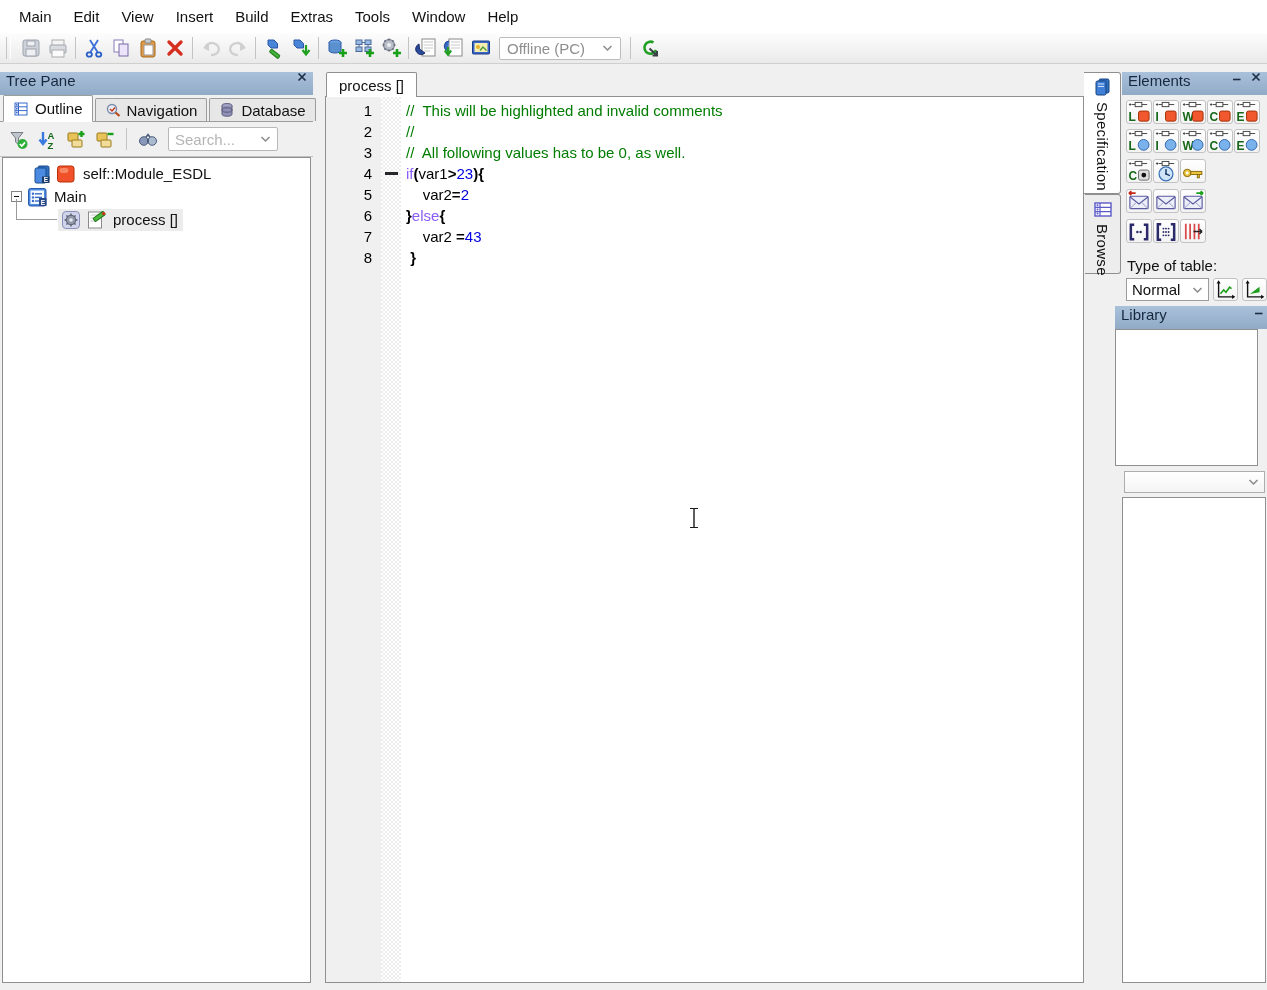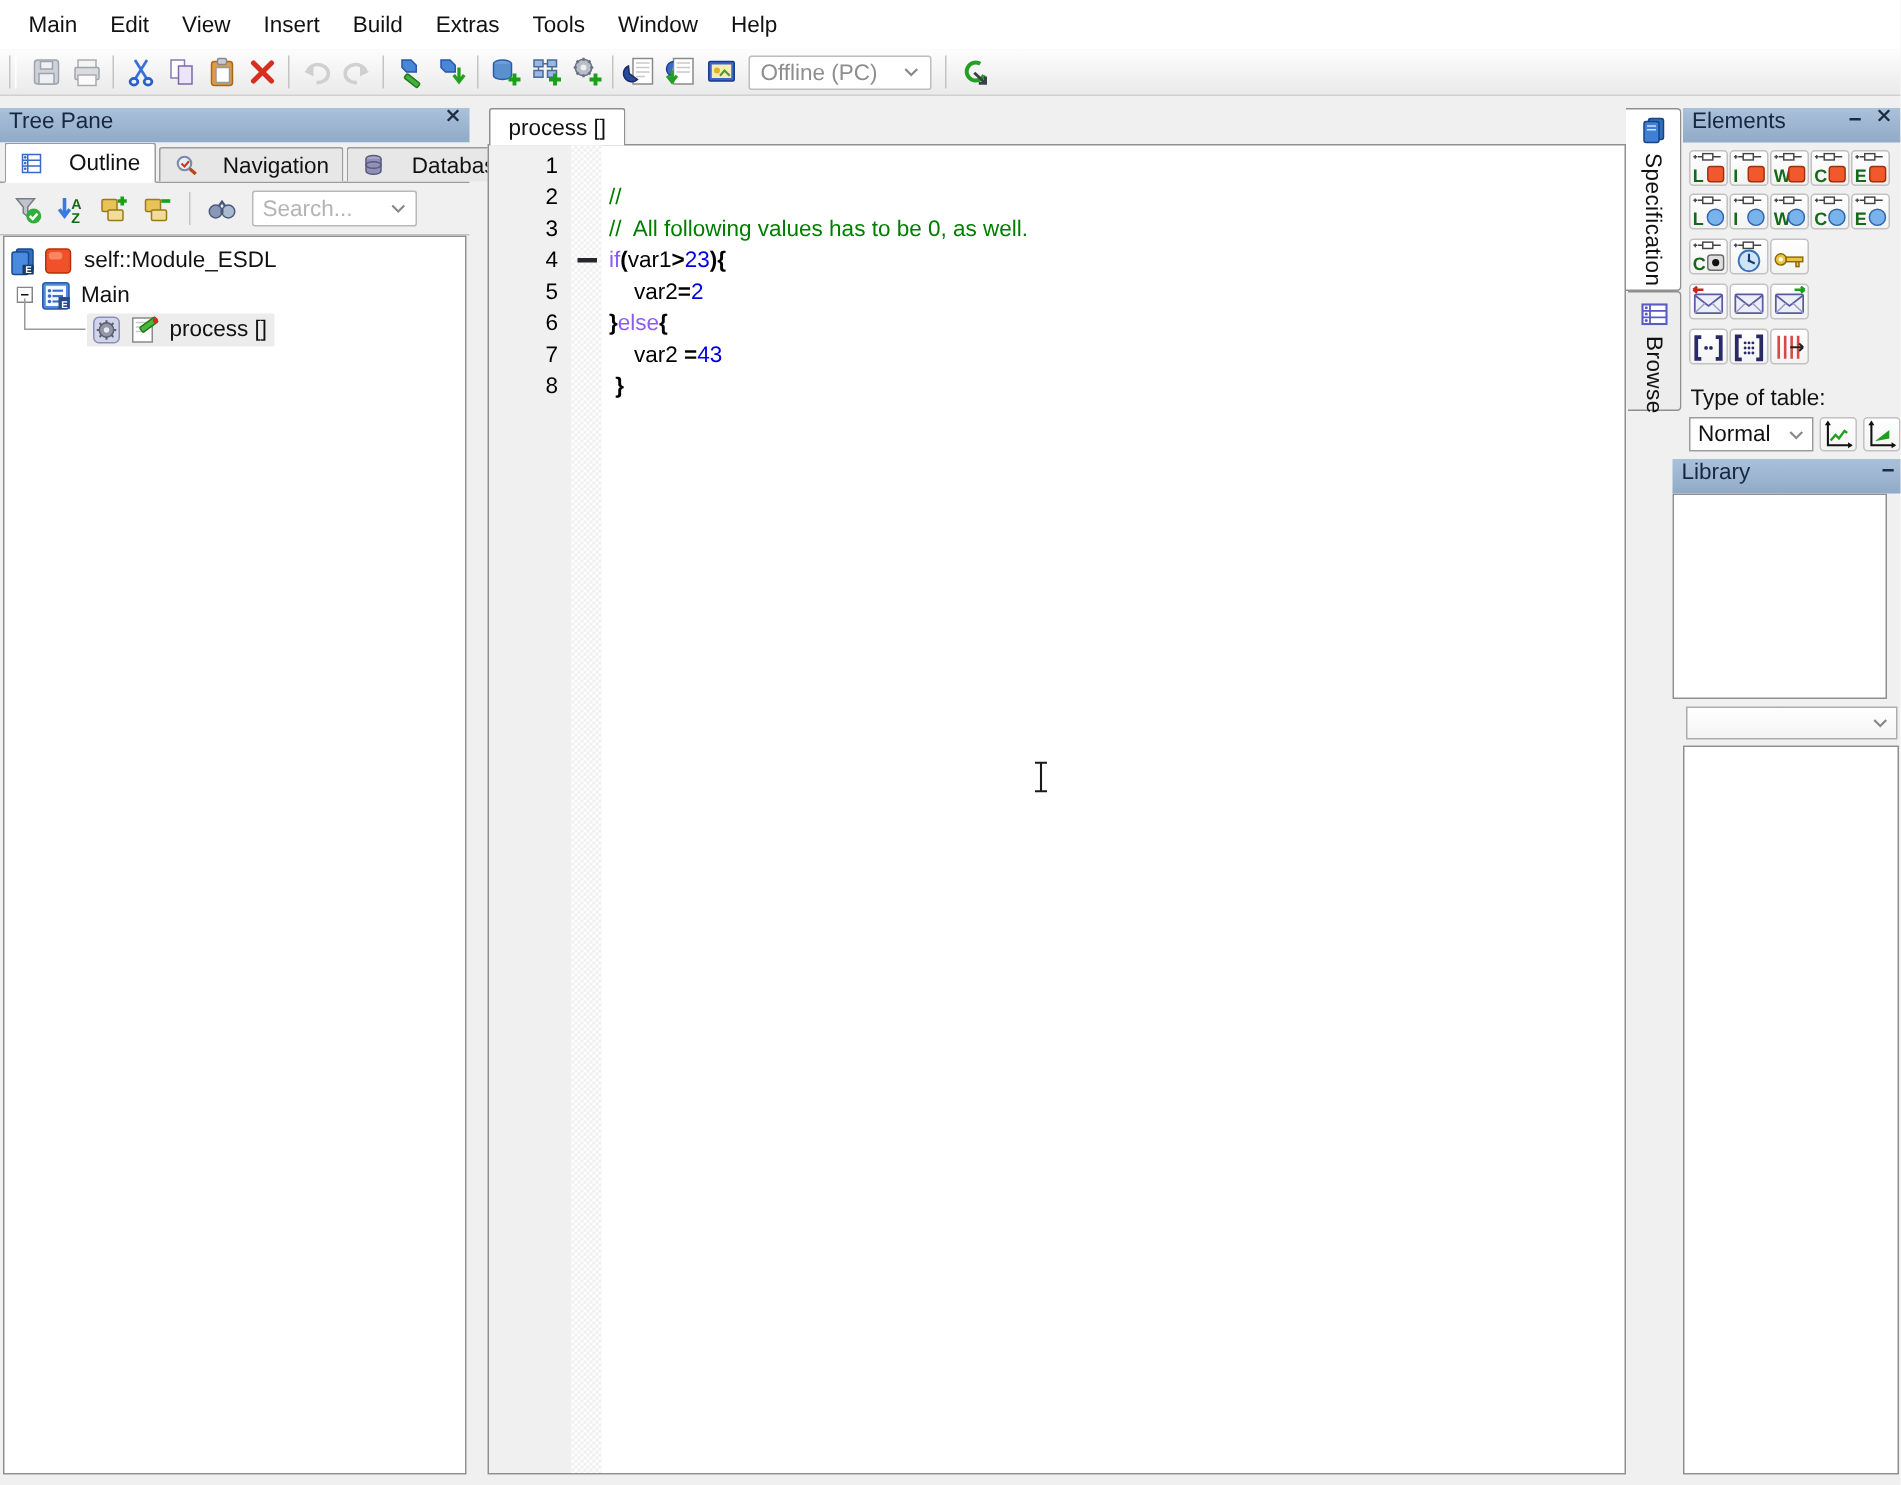--- a/index.html
+++ b/index.html
@@ -27,21 +27,21 @@
   
   .panel-header{height:23px;background:linear-gradient(#aac1da,#90aac7);display:flex;align-items:flex-start;
                 justify-content:space-between;padding:0 6px;font-size:15px;color:#16283e}
   .win-btns{display:flex;gap:9px;align-items:center}
   .win-btns span{display:flex}
 
   
   .treepane{position:absolute;left:0;top:72px;width:313px;height:911px}
   .tp-tabs{height:27px;background:#f0f0f0;display:flex;align-items:flex-end;padding-left:3px;
            border-bottom:1px solid #9c9c9c;box-sizing:border-box}
-  .tp-tab{height:23px;display:flex;align-items:center;gap:17px;padding:0 9px;font-size:15px;
+  .tp-tab{height:23px;display:flex;align-items:center;gap:6px;padding:0 9px;font-size:15px;
           border:1px solid #9c9c9c;border-bottom:none;background:#e7e7e7;margin-right:2px;
           border-radius:2px 2px 0 0;box-sizing:border-box}
   .tp-tab.active{background:#fff;height:27px;margin-bottom:-1px;border-bottom:1px solid #fff}
   .tp-toolbar{height:35px;background:#f0f0f0;border-bottom:1px solid #c2c2c2;display:flex;
               align-items:center;padding:0 5px;gap:3px;box-sizing:border-box}
   .tp-toolbtn{width:26px;height:26px;display:flex;align-items:center;justify-content:center}
   .tp-sep{width:1px;height:22px;background:#c4c4c4;margin:0 5px}
   .tp-search{width:110px;height:24px;background:#fff;border:1px solid #b8b8b8;border-radius:2px;
              display:flex;align-items:center;justify-content:space-between;padding:0 6px;
              font-size:15px;color:#b4b4b4;box-sizing:border-box;margin-left:4px}
@@ -348,21 +348,21 @@
       <div class="tp-search">
         <span>Search...</span>
         <span>
           <svg width="11" height="8" viewBox="0 0 11 8">
             <path d="M1.5 2 L5.5 6 L9.5 2" fill="none" stroke="#8a8a8a" stroke-width="1.5"></path>
           </svg>
         </span>
       </div>
     </div>
   <div class="tp-body">
-    <div class="tree-row" style="">
+    <div class="tree-row" style="padding-left:27px">
       <span class="nico"><svg width="22" height="22" viewBox="0 0 22 22">
             <rect x="8" y="3" width="11" height="15" rx="1.5" fill="#2f6fc0" stroke="#1a4a8a"></rect>
             <rect x="5" y="5" width="11" height="15" rx="1.5" fill="#4a8ae0" stroke="#1a4a8a"></rect>
             <rect x="12" y="13.5" width="7.5" height="6.5" fill="#1a3a6a"></rect>
             <text x="13.8" y="19.3" font-size="6.5" fill="#fff" font-weight="bold" font-family="Liberation Sans,sans-serif">E</text>
           </svg></span>
       <span class="nico"><svg width="22" height="22" viewBox="0 0 22 22">
             <rect x="2.5" y="3" width="16.5" height="16" rx="2.5" fill="#f0512a" stroke="#b83006"></rect>
             <rect x="4.5" y="5" width="9" height="5" rx="2.4" fill="#f8906c" opacity="0.85"></rect>
           </svg></span>
@@ -412,20 +412,21 @@
   <span>process []</span>
 </div>
 
 <div class="editor-box">
   <div class="gutter-bg"></div>
   <div class="fold-bg"></div>
   <div class="code-lines" id="code-lines">
       <div class="code-line">
         <div class="ln">1</div>
         <div class="fold"></div>
+        <div class="codetxt"><span class="tok-c">//  This will be highlighted and invalid comments</span></div>
       </div>
       <div class="code-line">
         <div class="ln">2</div>
         <div class="fold"></div>
         <div class="codetxt"><span class="tok-c">//</span></div>
       </div>
       <div class="code-line">
         <div class="ln">3</div>
         <div class="fold"></div>
         <div class="codetxt"><span class="tok-c">//  All following values has to be 0, as well.</span></div>

